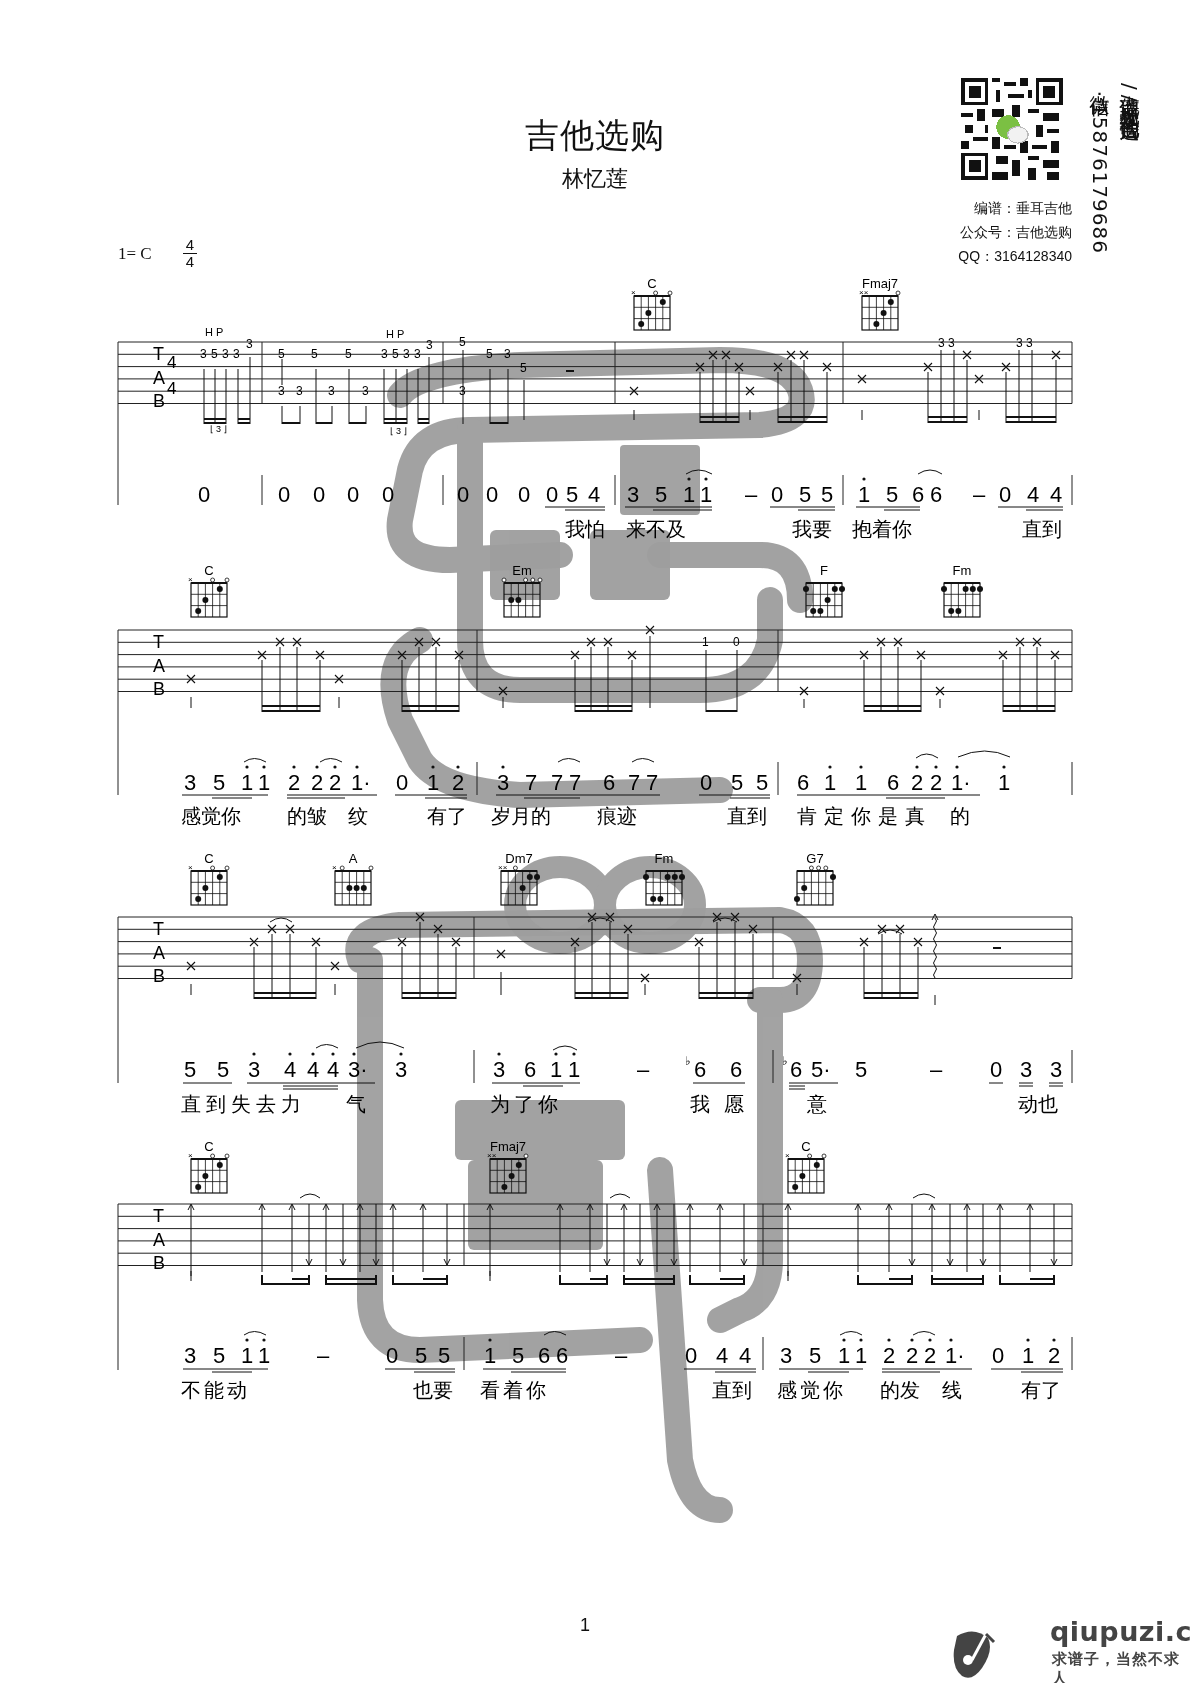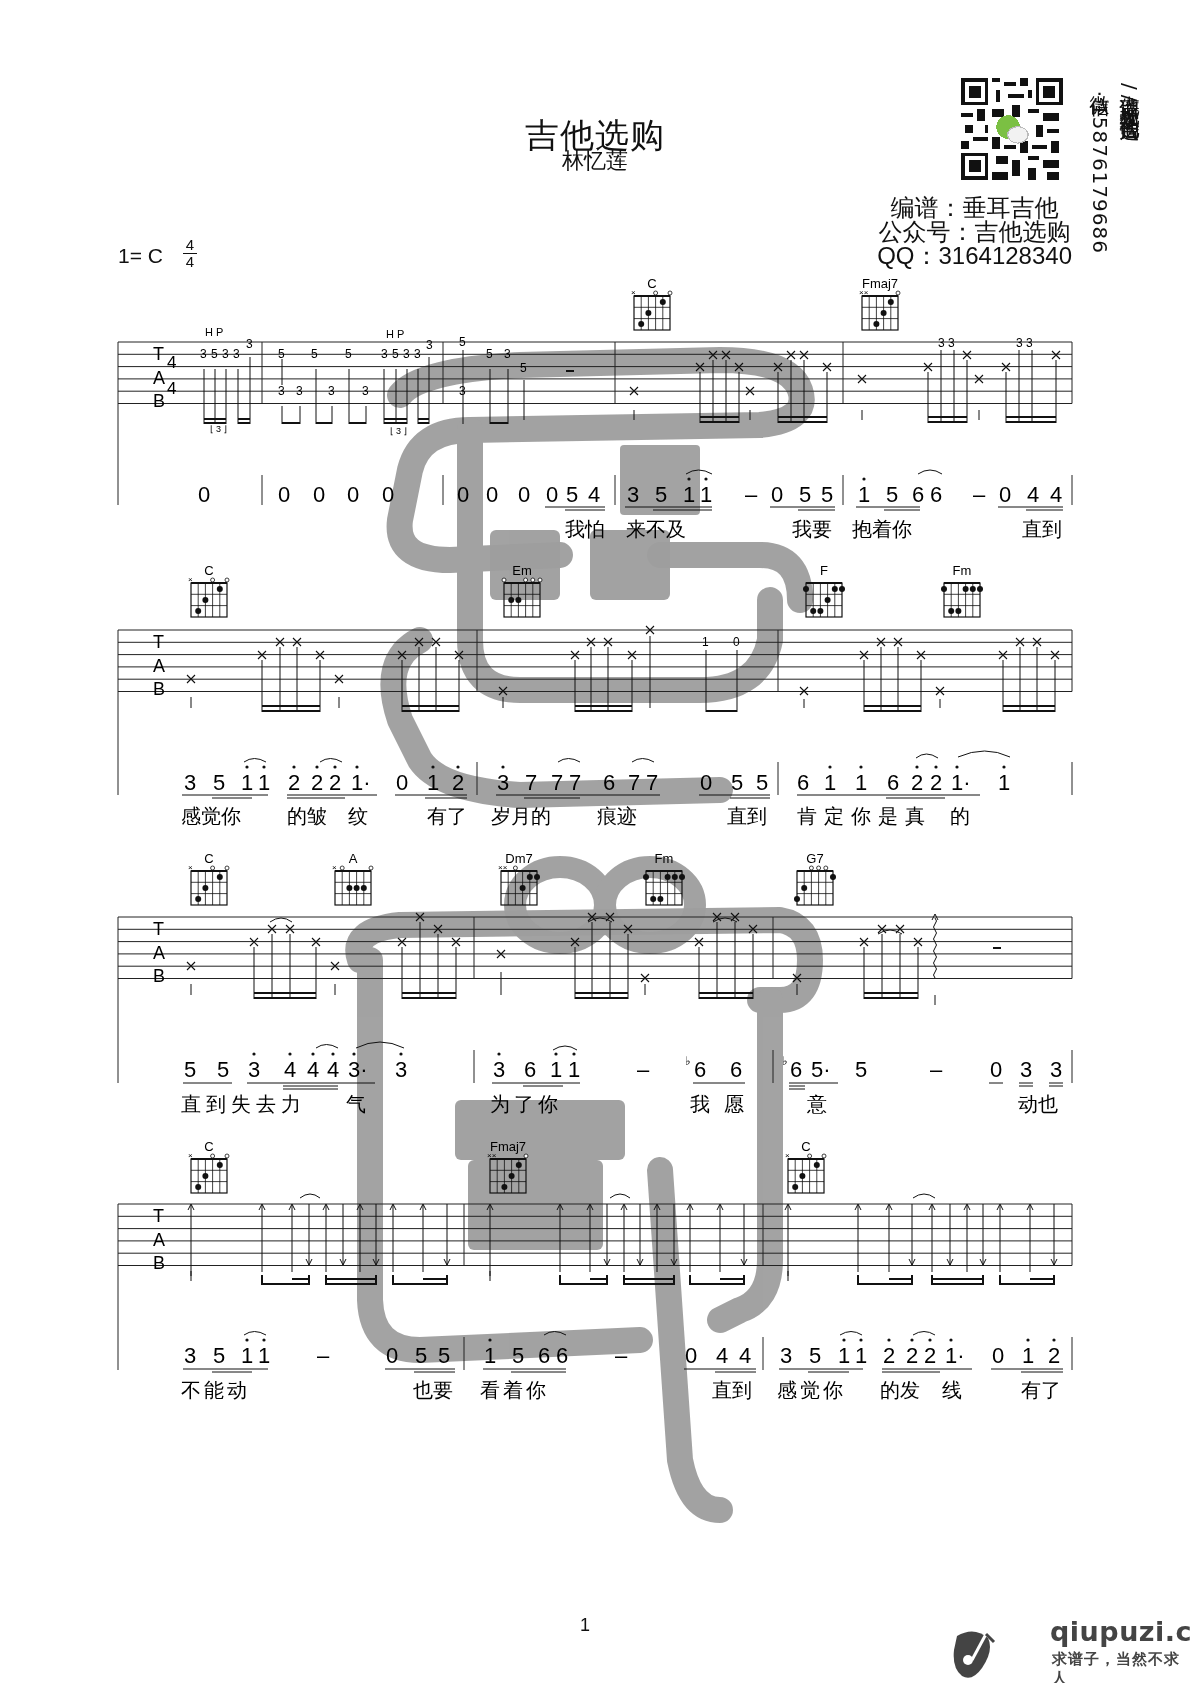--- a/index.html
+++ b/index.html
@@ -1,24 +1,24 @@
 <!DOCTYPE html>
 <html><head>
 <meta charset="utf-8">
 <style>
   html, body { margin:0; padding:0; background:#fff; }
   body { width:1190px; height:1683px; position:relative; overflow:hidden;
          font-family:"DejaVu Sans", sans-serif; color:#111; }
   .abs { position:absolute; }
   .title { left:0; width:1190px; top:113px; text-align:center; font-size:34px; letter-spacing:1px; }
-  .artist { left:0; width:1190px; top:146px; text-align:center; font-size:22px; }
-  .key { left:118px; top:244px; font-size:21px; font-family:Liberation Sans, sans-serif; }
+  .artist { left:0; width:1190px; top:164px; text-align:center; font-size:22px; }
+  .key { left:118px; top:244px; font-size:17px; font-family:Liberation Serif, serif; }
   .timesig { left:183px; top:238px; font-size:15px; line-height:14px; text-align:center; width:14px; font-family:"Liberation Sans", sans-serif; }
   .timesig .bar { border-top:1.5px solid #111; margin:1px 0; }
-  .credits { right:118px; top:196px; text-align:center; font-size:24px; line-height:24px; }
+  .credits { right:118px; top:196px; text-align:right; font-size:14px; line-height:24px; }
   .vtext { writing-mode:vertical-rl; font-size:20px; line-height:24px; letter-spacing:1px; }
   .qr { left:960px; top:78px; width:104px; height:102px; }
   svg text { font-family:"Liberation Sans", sans-serif; }
   .pagenum { left:580px; top:1615px; font-size:18px; font-family:"Liberation Sans", sans-serif; }
   .logo-text { left:1050px; top:1616px; font-size:27px; font-weight:bold; color:#444; font-family:"DejaVu Sans", sans-serif; letter-spacing:0.5px;}
   .logo-sub { left:1052px; top:1650px; font-size:15px; font-weight:bold; color:#444; letter-spacing:1px; }
   .wm { left:0; top:0; width:1190px; height:1683px; pointer-events:none; }
 </style>
 </head>
 <body>

